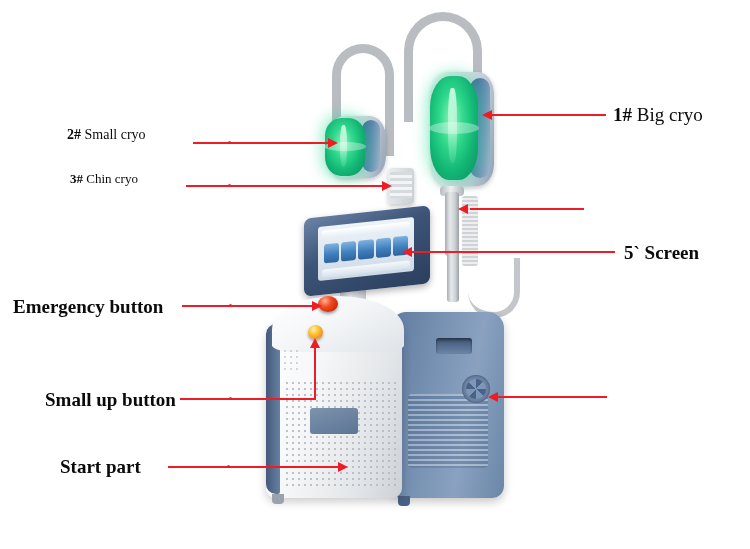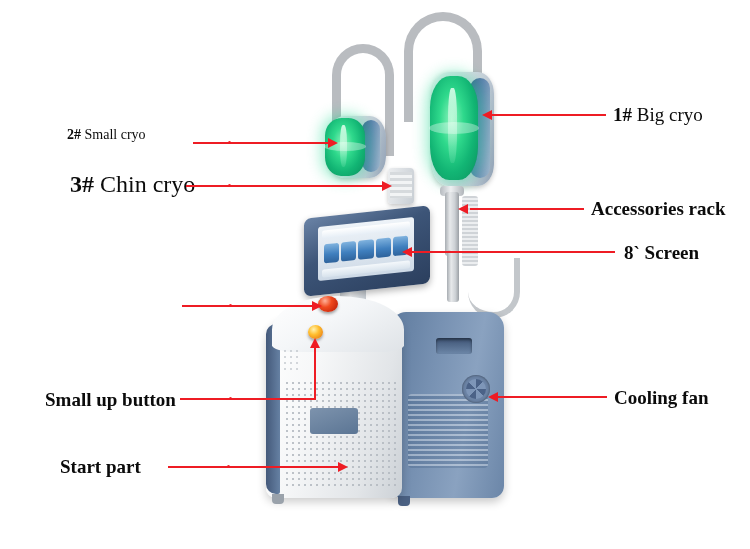--- a/index.html
+++ b/index.html
@@ -315,58 +315,55 @@
   <div class="arrowhead arrow-left" style="left:482px; top:110px;"></div>
 
   <div class="label" style="left:67px; top:128px; font-size:14px;">
     <span class="num">2#</span>
     <span class="txt">Small cryo</span>
   </div>
   <div class="leader" style="left:193px; top:142px; width:135px;"></div>
   <div class="dot" style="left:228px; top:141px;"></div>
   <div class="arrowhead arrow-right" style="left:328px; top:138px;"></div>
 
-  <div class="label" style="left:70px; top:172px; font-size:24px;">
+  <div class="label" style="left:70px; top:172px; font-size:13px;">
     <span class="num">3#</span>
     <span class="txt">Chin cryo</span>
   </div>
   <div class="leader" style="left:186px; top:185px; width:196px;"></div>
   <div class="dot" style="left:228px; top:184px;"></div>
   <div class="arrowhead arrow-right" style="left:382px; top:181px;"></div>
 
-  <div class="label bold" style="left:591px; top:199px; font-size:19px;">
-    <span class="txt">Accessories rack</span>
-  </div>
   <div class="leader" style="left:470px; top:208px; width:114px;"></div>
   <div class="arrowhead arrow-left" style="left:458px; top:204px;"></div>
 
   <div class="label bold" style="left:624px; top:243px; font-size:19px;">
-    <span class="txt">8` Screen</span>
+    <span class="txt">5` Screen</span>
   </div>
   <div class="leader" style="left:412px; top:251px; width:203px;"></div>
   <div class="arrowhead arrow-left" style="left:402px; top:247px;"></div>
 
+  <div class="label bold" style="left:13px; top:297px; font-size:19px;">
+    <span class="txt">Emergency button</span>
+  </div>
   <div class="leader" style="left:182px; top:305px; width:134px;"></div>
   <div class="dot" style="left:229px; top:304px;"></div>
   <div class="arrowhead arrow-right" style="left:312px; top:301px;"></div>
 
   <div class="label bold" style="left:45px; top:390px; font-size:19px;">
     <span class="txt">Small up button</span>
   </div>
   <div class="leader" style="left:180px; top:398px; width:135px;"></div>
   <div class="dot" style="left:229px; top:397px;"></div>
   <div class="leader-v" style="left:314px; top:348px; height:52px;"></div>
   <div class="arrowhead arrow-up" style="left:310px; top:338px;"></div>
 
   <div class="label bold" style="left:60px; top:457px; font-size:19px;">
     <span class="txt">Start part</span>
   </div>
   <div class="leader" style="left:168px; top:466px; width:172px;"></div>
   <div class="dot" style="left:227px; top:465px;"></div>
   <div class="arrowhead arrow-right" style="left:338px; top:462px;"></div>
 
-  <div class="label bold" style="left:614px; top:388px; font-size:19px;">
-    <span class="txt">Cooling fan</span>
-  </div>
   <div class="leader" style="left:498px; top:396px; width:109px;"></div>
   <div class="arrowhead arrow-left" style="left:488px; top:392px;"></div>
 
 </div>
 
 </body></html>

